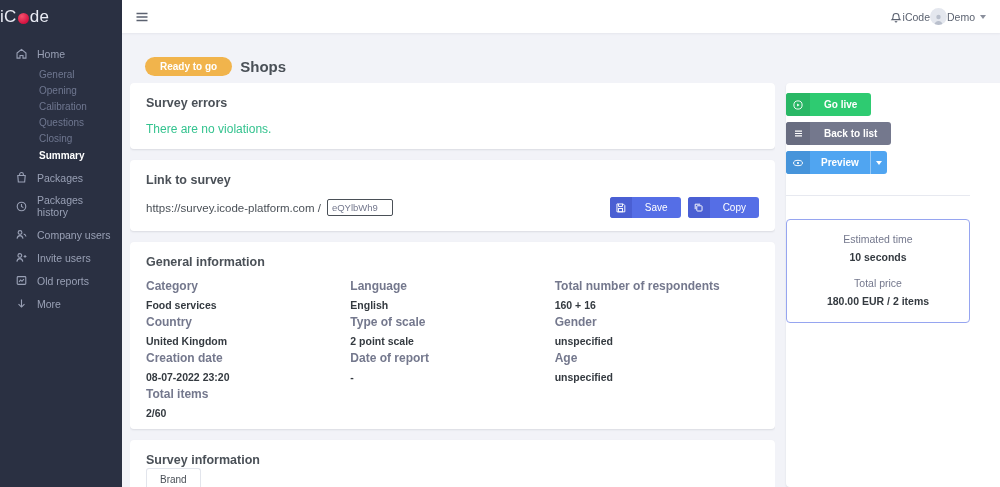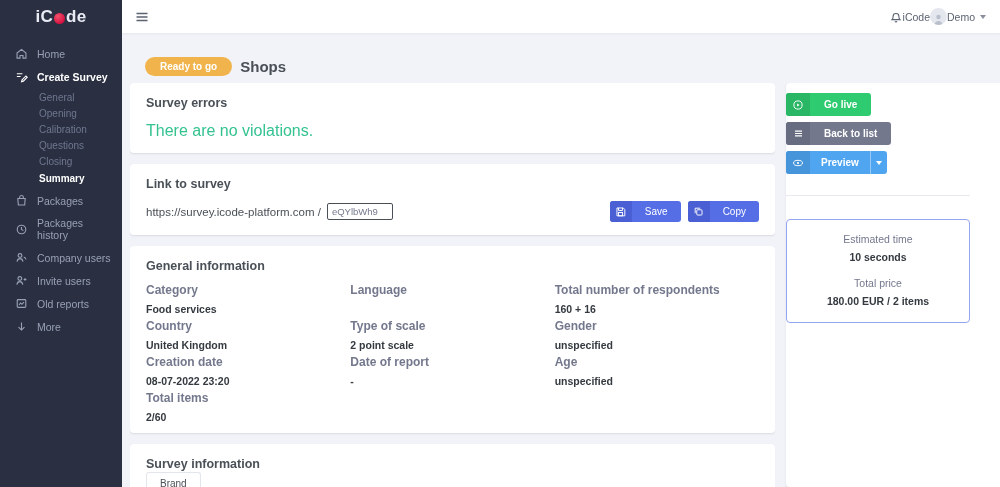--- a/index.html
+++ b/index.html
@@ -2,21 +2,21 @@
 <html><head>
 <meta charset="utf-8">
 <style>
   * { margin:0; padding:0; box-sizing:border-box; }
   html,body { width:1000px; height:487px; overflow:hidden; }
   body { font-family:"Liberation Sans","DejaVu Sans",sans-serif; background:#f2f3f8; color:#495057; }
   .app { display:flex; width:1000px; height:487px; }
 
   
   .sidebar { width:122px; flex-shrink:0; background:#2a3042; color:#99a0b5; display:flex; flex-direction:column; }
-  .logo { height:34px; display:flex; align-items:center; justify-content:center; color:#e9ebf4; font-size:17px; font-weight:700; letter-spacing:.3px; cursor:pointer; }
+  .logo { height:34px; display:flex; align-items:center; color:#e9ebf4; font-size:17px; font-weight:400; letter-spacing:.3px; cursor:pointer; }
   .logo-dot { width:11px; height:11px; border-radius:50%; margin:2px 1px 0; background:radial-gradient(circle at 35% 30%, #f4516c, #d31140 72%); display:inline-block; }
   .nav { margin-top:8px; font-size:10.5px; }
   .nav-item { display:flex; align-items:center; gap:9px; padding:5px 6px 5px 15px; cursor:pointer; }
   .nav-item svg { width:13px; height:13px; flex-shrink:0; }
   .nav-item.active { color:#fff; font-weight:700; }
   .subnav { padding:1px 0 3px 39px; }
   .subnav-item { padding:2.6px 0; color:#6f7790; font-size:10px; cursor:pointer; }
   .subnav-item.active { color:#fff; font-weight:700; }
 
   
@@ -32,21 +32,21 @@
   .content { flex:1; min-height:0; padding:3px 0 0 8px; display:flex; flex-direction:column; }
   .page-header { display:flex; align-items:center; gap:8px; margin:21px 0 7px 15px; flex-shrink:0; }
   .badge { background:#f1b44c; color:#fff; font-size:10px; font-weight:700; padding:4px 15px; border-radius:11px; }
   .page-title { font-size:15px; font-weight:700; color:#4a5057; }
 
   .columns { flex:1; min-height:0; display:flex; align-items:stretch; gap:11px; }
   .main-col { width:645px; flex-shrink:0; display:flex; flex-direction:column; gap:11px; overflow:hidden; }
 
   .card { background:#fff; border-radius:4px; box-shadow:0 1px 2px rgba(56,65,74,.13); padding:13px 16px; }
   .card-heading { font-size:12.5px; font-weight:700; color:#4a5057; }
-  .success-msg { margin-top:12px; font-size:16px; color:#34c38f; }
+  .success-msg { margin-top:12px; font-size:12px; color:#34c38f; }
 
   .link-row { margin-top:10px; display:flex; align-items:center; }
   .link-url { font-size:11.5px; color:#4a5057; }
   .slug-input { margin-left:6px; width:66px; height:17px; border:1px solid #4a5057; border-radius:2px; font-size:9.5px; color:#74788d; padding:0 4px; font-family:inherit; }
   .link-buttons { margin-left:auto; display:flex; gap:7px; }
 
   .btn { display:flex; align-items:stretch; border:none; border-radius:3px; color:#fff; font-size:10px; cursor:pointer; padding:0; font-family:inherit; overflow:hidden; height:21px; }
   .btn .icon-sec { width:22px; display:flex; align-items:center; justify-content:center; }
   .btn .lbl { display:flex; align-items:center; padding:0 13px; }
   .btn-primary { background:#556ee6; } .btn-primary .icon-sec { background:#4a5fd3; }
@@ -90,27 +90,20 @@
       <span>iC</span>
         <span class="logo-dot"></span>
         <span>de</span>
     </div>
     <nav class="nav">
       <div class="nav-item">
         <svg viewBox="0 0 14 14" fill="none" stroke="currentColor" stroke-width="1.2">
             <path d="M2.2 6.4 7 2.6l4.8 3.8V12H8.6V9.2H5.4V12H2.2z"></path>
           </svg>
         <span>Home</span>
-      </div>
-      <div class="nav-item active">
-        <svg viewBox="0 0 14 14" fill="none" stroke="currentColor" stroke-width="1.2">
-            <path d="M2 4h6M2 7h4"></path>
-            <path d="M7.6 10.6l4.2-4.2 1.4 1.4-4.2 4.2-1.9.5z"></path>
-          </svg>
-        <span>Create Survey</span>
       </div>
       <div class="subnav">
         <div class="subnav-item">General</div>
         <div class="subnav-item">Opening</div>
         <div class="subnav-item">Calibration</div>
         <div class="subnav-item">Questions</div>
         <div class="subnav-item">Closing</div>
         <div class="subnav-item active">Summary</div>
       </div>
       <div class="nav-item">
@@ -235,20 +228,21 @@
 
           <section class="card">
             <h2 class="card-heading">General information</h2>
             <div class="gen-grid">
               <div class="field">
                 <div class="field-label">Category</div>
                 <div class="field-value">Food services</div>
               </div>
               <div class="field">
                 <div class="field-label">Language</div>
+                <div class="field-value">English</div>
               </div>
               <div class="field">
                 <div class="field-label">Total number of respondents</div>
                 <div class="field-value">160 + 16</div>
               </div>
               <div class="field">
                 <div class="field-label">Country</div>
                 <div class="field-value">United Kingdom</div>
               </div>
               <div class="field">

